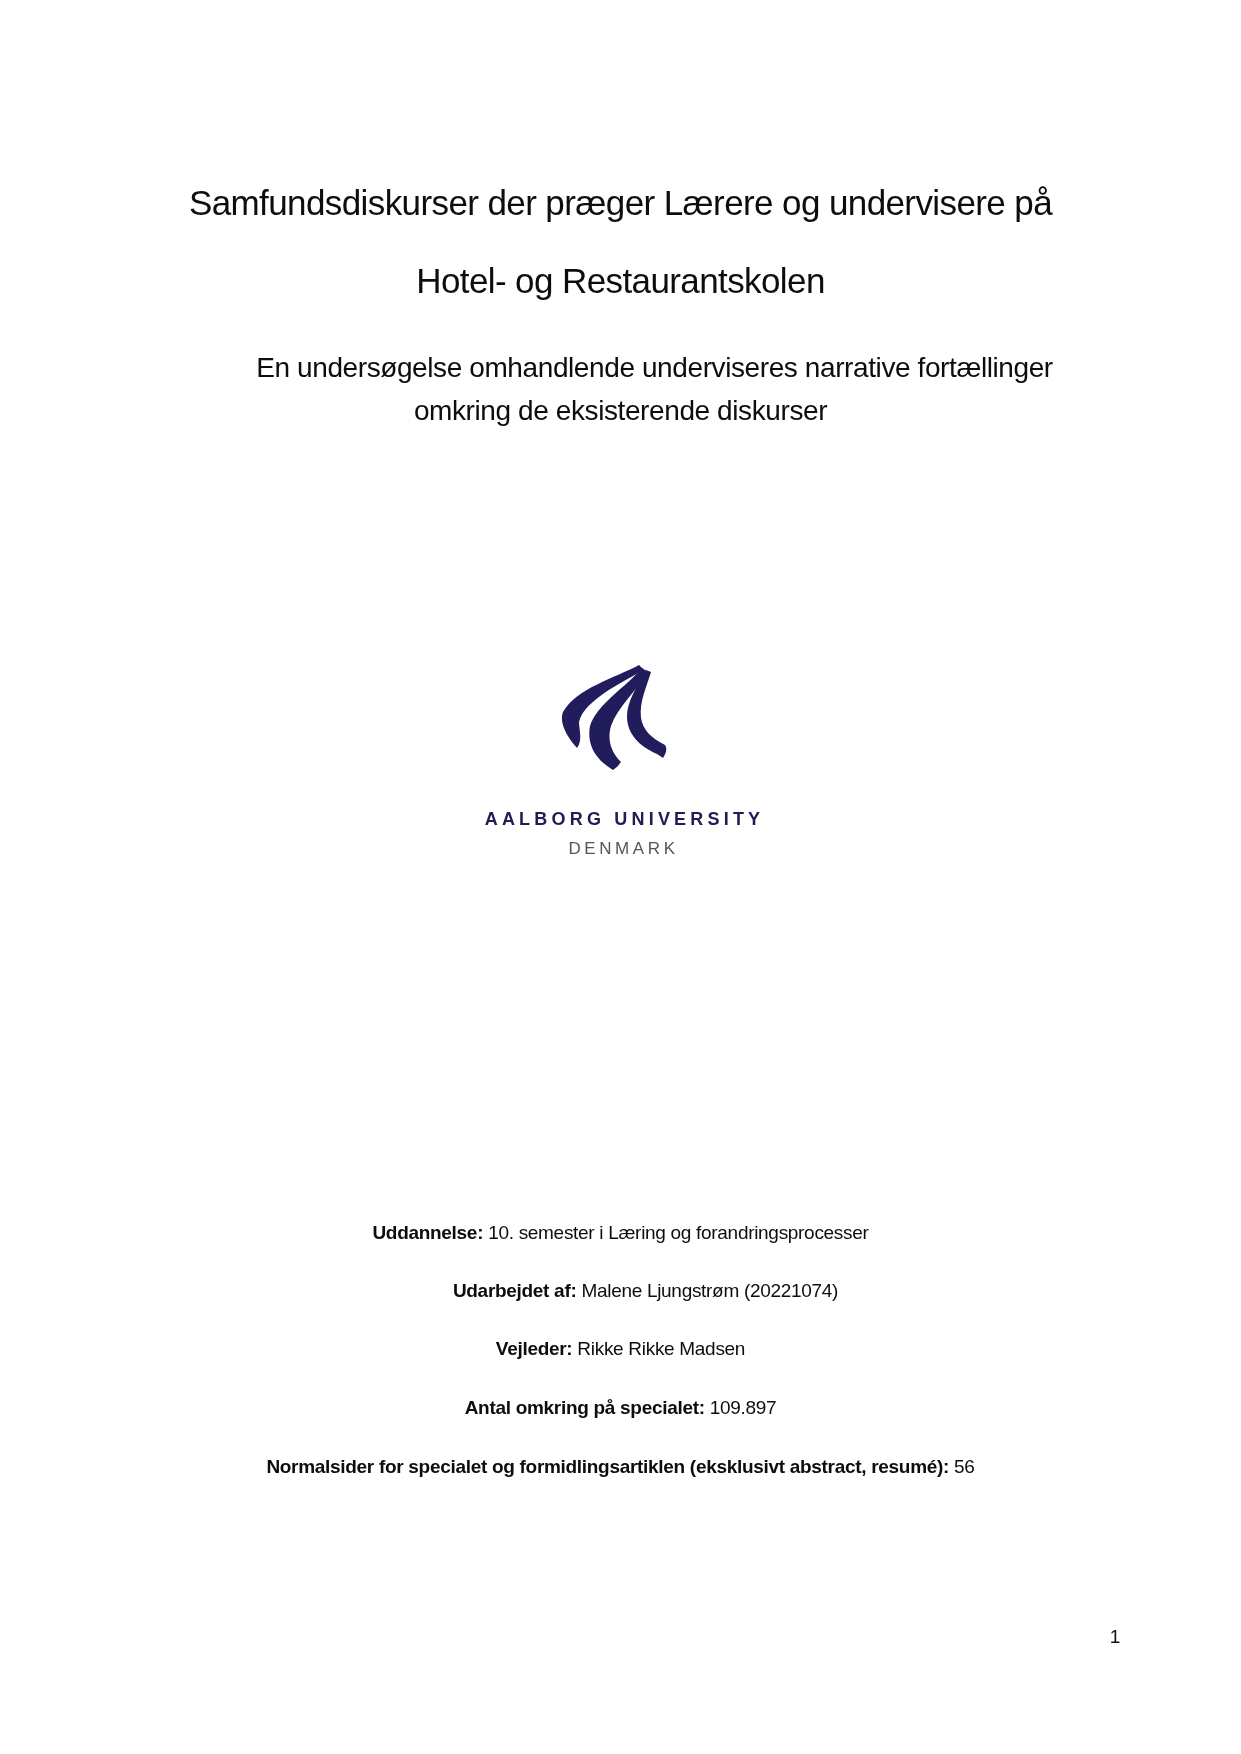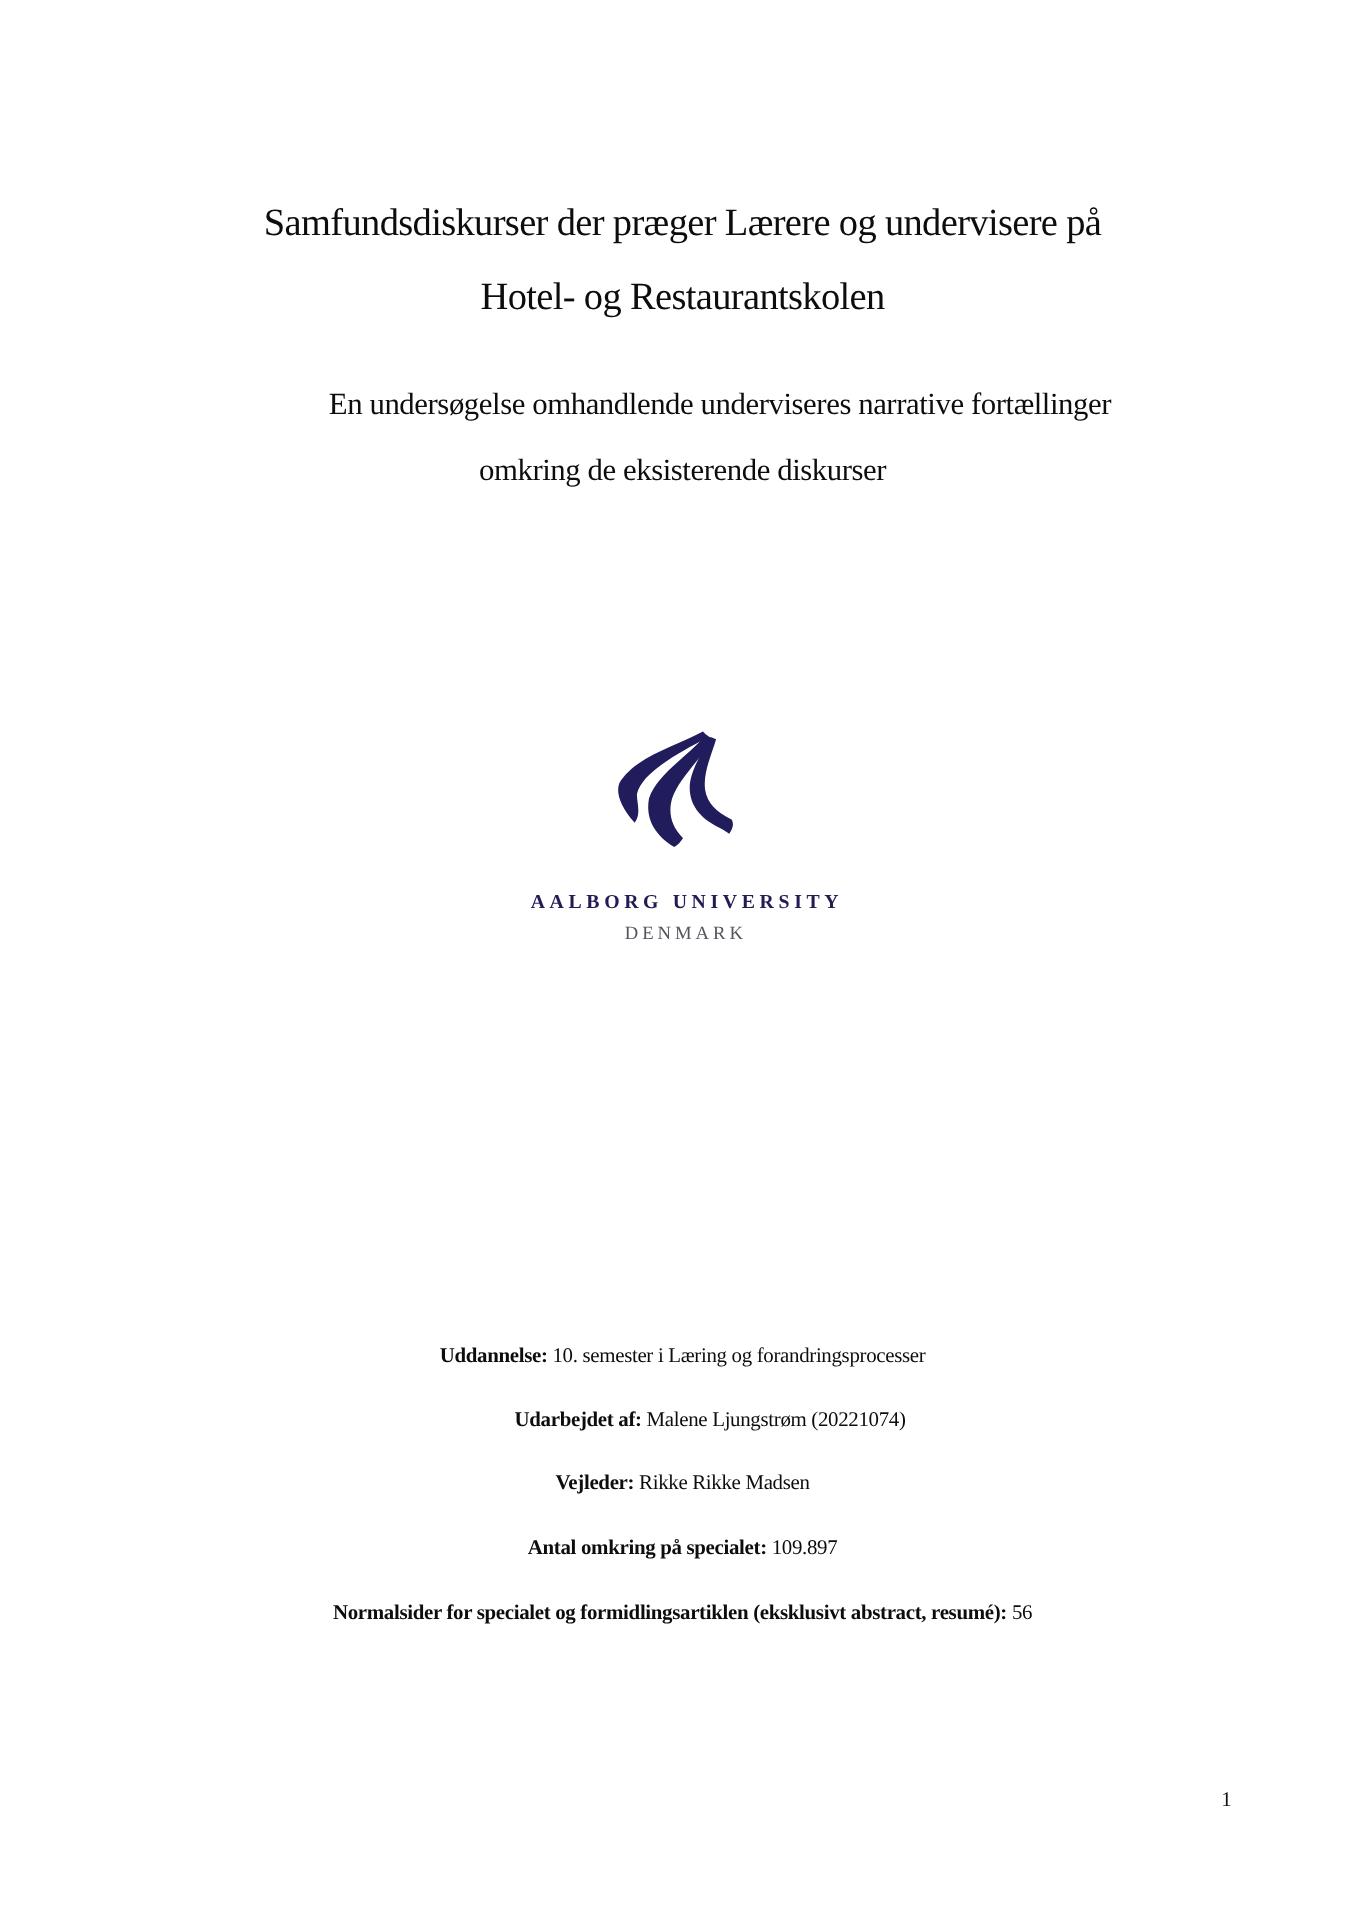--- a/index.html
+++ b/index.html
@@ -14,21 +14,20 @@
       overflow: hidden;
       font-family: "Liberation Sans", "DejaVu Sans", sans-serif;
       color: #000000;
     }
     .page {
       position: absolute;
       left: 0; top: 0;
       width: 1241px;
       height: 1754px;
       background: #ffffff;
-      font-family: Liberation Serif, serif;
     }
     .title-line {
       position: absolute;
       left: 0;
       width: 1241px;
       text-align: center;
       font-size: 35px;
       line-height: 40px;
       white-space: nowrap;
       letter-spacing: -0.6px;
@@ -100,24 +99,24 @@
       line-height: 24px;
       color: #111111;
     }
   </style>
 </head>
 <body>
 
 <div class="page">
 
   <div class="title-line" style="top:183px;">Samfundsdiskurser der præger Lærere og undervisere på</div>
-  <div class="title-line" style="top:250px;">Hotel- og Restaurantskolen</div>
+  <div class="title-line" style="top:261px;">Hotel- og Restaurantskolen</div>
 
   <div class="subtitle-line" style="top:352px;padding-left:34px;">En undersøgelse omhandlende underviseres narrative fortællinger</div>
-  <div class="subtitle-line" style="top:412px;">omkring de eksisterende diskurser</div>
+  <div class="subtitle-line" style="top:395px;">omkring de eksisterende diskurser</div>
 
   <svg class="logo" viewBox="0 0 120 120">
 
     <path d="M84 5 C 60 18, 22 28, 8 52 C 5 60, 8 72, 22 88 C 28 80, 24 70, 24 62 C 28 44, 55 28, 89 10 Z" fill="#211c5c"></path>
 
     <path d="M87 8 C 70 28, 42 44, 35 66 C 32 82, 38 98, 58 110 C 64 106, 64 104, 66 102 C 56 92, 52 80, 56 66 C 62 48, 82 30, 93 12 Z" fill="#211c5c"></path>
 
     <path d="M91 10 C 82 26, 72 42, 72 56 C 72 74, 84 86, 102 94 L 108 98 C 112 92, 112 88, 110 85 C 96 78, 88 70, 86 58 C 84 42, 92 26, 96 12 Z" fill="#211c5c"></path>
   </svg>
 

